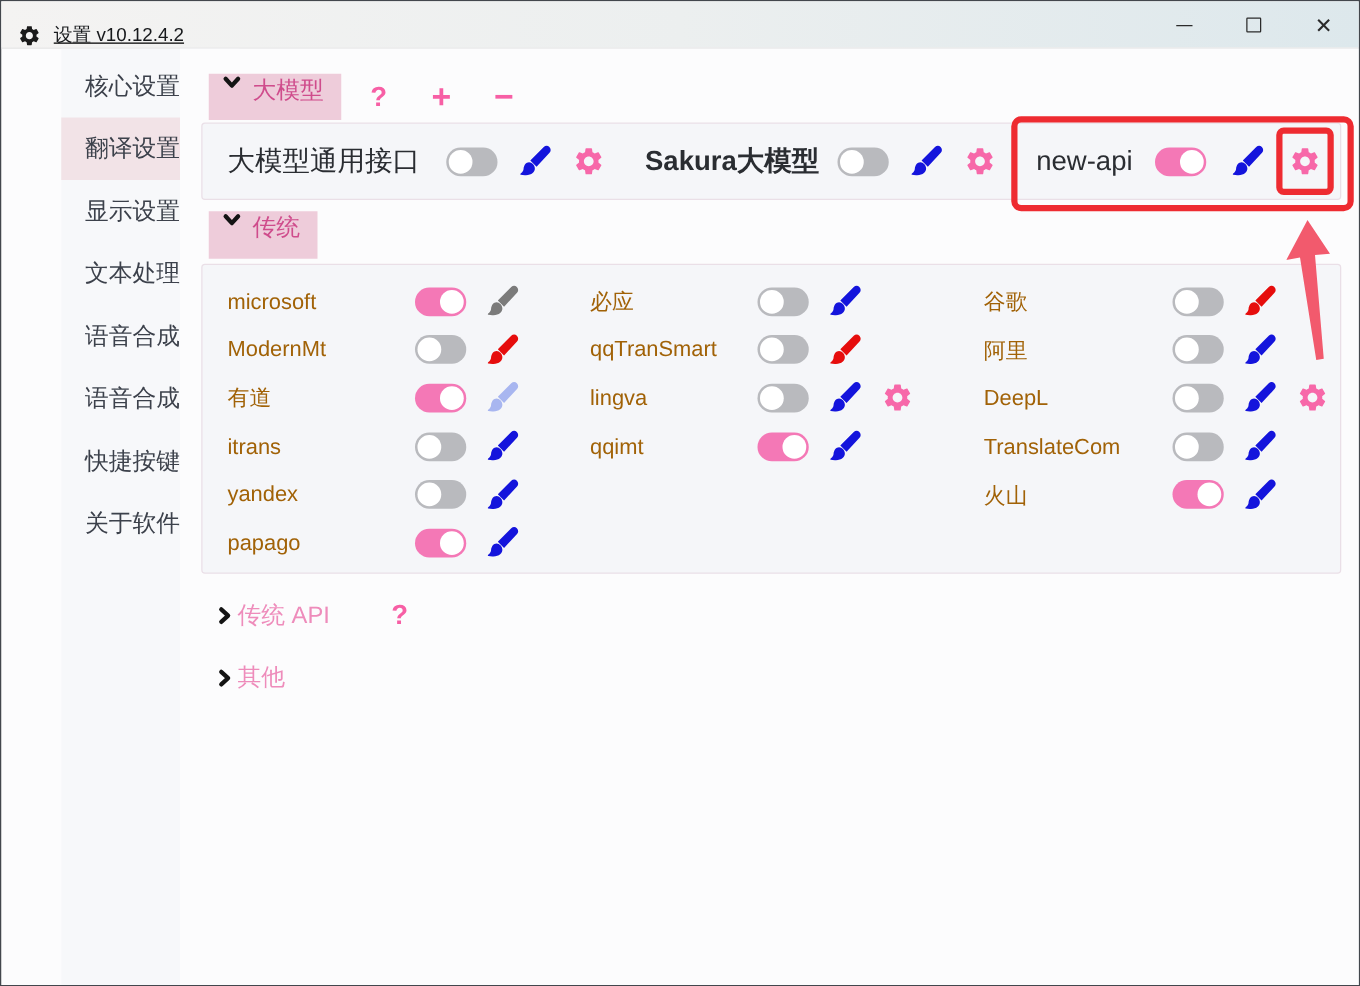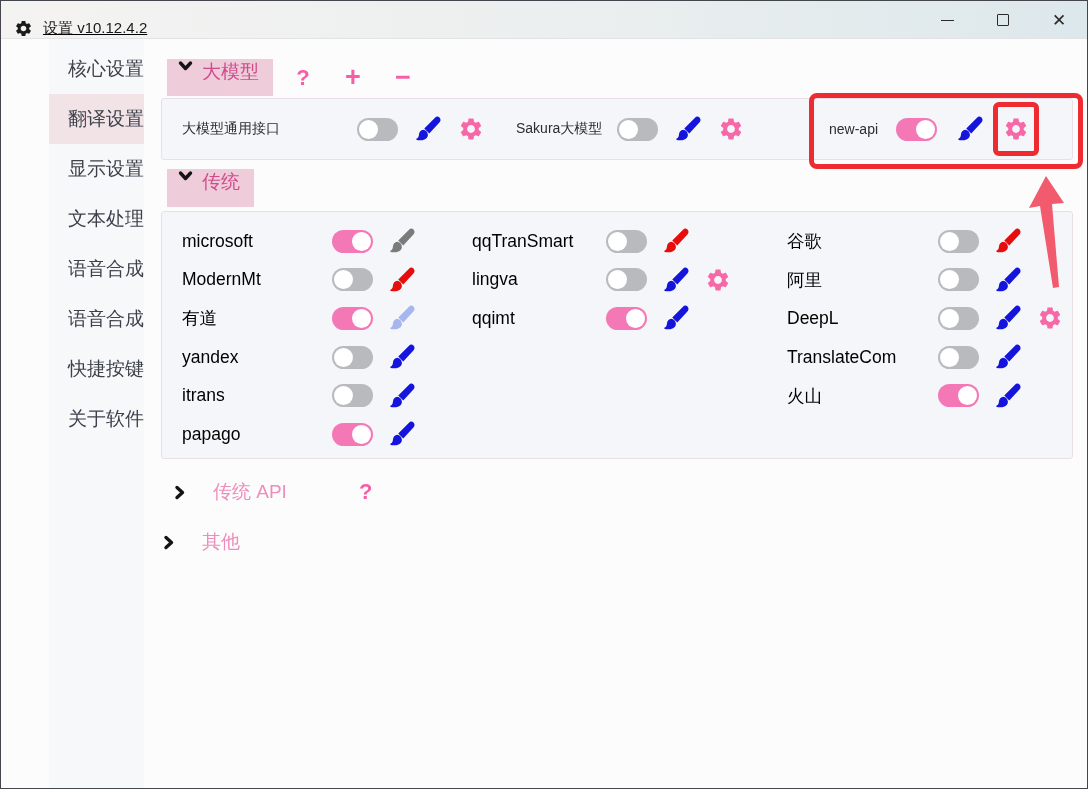--- a/index.html
+++ b/index.html
@@ -40,49 +40,49 @@
   .tool-help { font-size:22px; }
   .tool-add, .tool-remove { font-size:27px; }
 
   .panel { position:absolute; left:17px; width:912px; background:#f5f6f9; border:1px solid #eadfe7; border-radius:3px; }
   .panel-llm { top:59px; height:62px; }
   .panel-trad { top:172px; height:248px; }
 
   
   .service { position:absolute; top:50%; transform:translateY(-50%); display:flex; align-items:center; gap:15px; }
   .service.g1 { left:20px; }  .service.g1 .svc-label{ min-width:160px; }
-  .service.g2 { left:354px; }
+  .service.g2 { left:354px;font-weight:bold; }
   .service.g3 { left:667px; gap:18px;text-align:center; }
-  .svc-label { font-size:14px; color:#2a2d32; white-space:nowrap; }
+  .svc-label { font-size:22px; color:#2a2d32; white-space:nowrap; }
 
   
   .toggle { width:41px; height:23px; border-radius:12px; background:var(--toggle-off,#b9babe); position:relative; display:inline-block; flex:none; cursor:pointer; }
   .toggle .knob { position:absolute; top:2px; left:2px; width:19px; height:19px; border-radius:50%; background:#fff; }
   .toggle.on { background:var(--toggle-on,#f478b6); }
   .toggle.on .knob { left:auto; right:2px; }
 
   .brush { width:30px; height:30px; display:inline-flex; flex:none; cursor:pointer; }
   .brush svg { width:100%; height:100%; display:block; }
   .gear-wrap { width:26px; height:26px; display:inline-flex; flex:none; position:relative; color:var(--gear-pink,#f768a9); cursor:pointer; }
   .gear-wrap svg { width:100%; height:100%; display:block; }
   .gear-wrap.gear-hl::after { content:""; position:absolute; inset:-14px -10px; border:5px solid var(--annotation-red,#ee2b31); border-radius:6px; pointer-events:none; }
 
   
   .trad-col { position:absolute; top:10px; display:grid; grid-auto-rows:38.6px; align-items:center; }
   .trad-col.c1 { left:20px;  --lw:136px; }
   .trad-col.c2 { left:310px; --lw:120px; }
   .trad-col.c3 { left:615px;margin-left:10px; --lw:137px; }
   .trad-row { display:grid; grid-template-columns:var(--lw) 41px 30px 26px; column-gap:14px; align-items:center; }
-  .trad-label { font-size:17.5px; color:#000000; white-space:nowrap; }
-
-  
-  .collapsed-row { position:absolute; display:flex; align-items:center; gap:27px; height:28px; cursor:pointer; }
+  .trad-label { font-size:17.5px; color:#a16207; white-space:nowrap; }
+
+  
+  .collapsed-row { position:absolute; display:flex; align-items:center; gap:4px; height:28px; cursor:pointer; }
   .collapsed-row .c-label { font-size:19px; color:#ee8cbb; }
   .row-trad-api { left:29px; top:439px; }
-  .row-other    { left:18px; top:489px; }
+  .row-other    { left:29px; top:489px; }
   .c-help { margin-left:45px; font-size:22px; font-weight:800; color:#f75fa5; }
 
   
   .annot-rect { position:absolute; left:665px; top:54px; width:274px; height:76px;
     border:5px solid var(--annotation-red,#ee2b31); border-radius:8px; pointer-events:none; z-index:5; }
   .annot-arrow { position:absolute; left:885px; top:136px; width:44px; height:114px; pointer-events:none; z-index:5; }
 </style>
 </head>
 <body>
 
@@ -238,33 +238,33 @@
               <span class="knob"></span>
             </span>
             <span class="brush" style="color: rgb(168, 182, 240);">
               <svg viewBox="0 0 24 24">
                 <path fill="currentColor" d="M21.2 2.8c1.1 1.1 1.1 2.7.1 3.8l-8.3 8.9-4-4 8.6-8.6c1-1 2.5-1.1 3.6-.1z"></path>
                 <path fill="currentColor" d="M8.2 12.6c2 .2 3.5 1.7 3.7 3.7.2 2.5-2 4.5-5.7 4.7-1.3.1-2.4-.1-3.2-.3-.5-.2-.5-.8 0-1.1 1.2-.7 1.6-1.6 1.7-2.9.2-2.3 1.6-4.1 3.5-4.1z"></path>
               </svg>
             </span>
           </div>
           <div class="trad-row">
+            <span class="trad-label">itrans</span>
+            <span class="toggle">
+              <span class="knob"></span>
+            </span>
+            <span class="brush" style="color: rgb(20, 20, 220);">
+              <svg viewBox="0 0 24 24">
+                <path fill="currentColor" d="M21.2 2.8c1.1 1.1 1.1 2.7.1 3.8l-8.3 8.9-4-4 8.6-8.6c1-1 2.5-1.1 3.6-.1z"></path>
+                <path fill="currentColor" d="M8.2 12.6c2 .2 3.5 1.7 3.7 3.7.2 2.5-2 4.5-5.7 4.7-1.3.1-2.4-.1-3.2-.3-.5-.2-.5-.8 0-1.1 1.2-.7 1.6-1.6 1.7-2.9.2-2.3 1.6-4.1 3.5-4.1z"></path>
+              </svg>
+            </span>
+          </div>
+          <div class="trad-row">
             <span class="trad-label">yandex</span>
-            <span class="toggle">
-              <span class="knob"></span>
-            </span>
-            <span class="brush" style="color: rgb(20, 20, 220);">
-              <svg viewBox="0 0 24 24">
-                <path fill="currentColor" d="M21.2 2.8c1.1 1.1 1.1 2.7.1 3.8l-8.3 8.9-4-4 8.6-8.6c1-1 2.5-1.1 3.6-.1z"></path>
-                <path fill="currentColor" d="M8.2 12.6c2 .2 3.5 1.7 3.7 3.7.2 2.5-2 4.5-5.7 4.7-1.3.1-2.4-.1-3.2-.3-.5-.2-.5-.8 0-1.1 1.2-.7 1.6-1.6 1.7-2.9.2-2.3 1.6-4.1 3.5-4.1z"></path>
-              </svg>
-            </span>
-          </div>
-          <div class="trad-row">
-            <span class="trad-label">itrans</span>
             <span class="toggle">
               <span class="knob"></span>
             </span>
             <span class="brush" style="color: rgb(20, 20, 220);">
               <svg viewBox="0 0 24 24">
                 <path fill="currentColor" d="M21.2 2.8c1.1 1.1 1.1 2.7.1 3.8l-8.3 8.9-4-4 8.6-8.6c1-1 2.5-1.1 3.6-.1z"></path>
                 <path fill="currentColor" d="M8.2 12.6c2 .2 3.5 1.7 3.7 3.7.2 2.5-2 4.5-5.7 4.7-1.3.1-2.4-.1-3.2-.3-.5-.2-.5-.8 0-1.1 1.2-.7 1.6-1.6 1.7-2.9.2-2.3 1.6-4.1 3.5-4.1z"></path>
               </svg>
             </span>
           </div>
@@ -275,20 +275,32 @@
             </span>
             <span class="brush" style="color: rgb(20, 20, 220);">
               <svg viewBox="0 0 24 24">
                 <path fill="currentColor" d="M21.2 2.8c1.1 1.1 1.1 2.7.1 3.8l-8.3 8.9-4-4 8.6-8.6c1-1 2.5-1.1 3.6-.1z"></path>
                 <path fill="currentColor" d="M8.2 12.6c2 .2 3.5 1.7 3.7 3.7.2 2.5-2 4.5-5.7 4.7-1.3.1-2.4-.1-3.2-.3-.5-.2-.5-.8 0-1.1 1.2-.7 1.6-1.6 1.7-2.9.2-2.3 1.6-4.1 3.5-4.1z"></path>
               </svg>
             </span>
           </div>
         </div>
       <div class="trad-col c2">
+          <div class="trad-row">
+            <span class="trad-label">必应</span>
+            <span class="toggle">
+              <span class="knob"></span>
+            </span>
+            <span class="brush" style="color: rgb(20, 20, 220);">
+              <svg viewBox="0 0 24 24">
+                <path fill="currentColor" d="M21.2 2.8c1.1 1.1 1.1 2.7.1 3.8l-8.3 8.9-4-4 8.6-8.6c1-1 2.5-1.1 3.6-.1z"></path>
+                <path fill="currentColor" d="M8.2 12.6c2 .2 3.5 1.7 3.7 3.7.2 2.5-2 4.5-5.7 4.7-1.3.1-2.4-.1-3.2-.3-.5-.2-.5-.8 0-1.1 1.2-.7 1.6-1.6 1.7-2.9.2-2.3 1.6-4.1 3.5-4.1z"></path>
+              </svg>
+            </span>
+          </div>
           <div class="trad-row">
             <span class="trad-label">qqTranSmart</span>
             <span class="toggle">
               <span class="knob"></span>
             </span>
             <span class="brush" style="color: rgb(230, 13, 13);">
               <svg viewBox="0 0 24 24">
                 <path fill="currentColor" d="M21.2 2.8c1.1 1.1 1.1 2.7.1 3.8l-8.3 8.9-4-4 8.6-8.6c1-1 2.5-1.1 3.6-.1z"></path>
                 <path fill="currentColor" d="M8.2 12.6c2 .2 3.5 1.7 3.7 3.7.2 2.5-2 4.5-5.7 4.7-1.3.1-2.4-.1-3.2-.3-.5-.2-.5-.8 0-1.1 1.2-.7 1.6-1.6 1.7-2.9.2-2.3 1.6-4.1 3.5-4.1z"></path>
               </svg>

